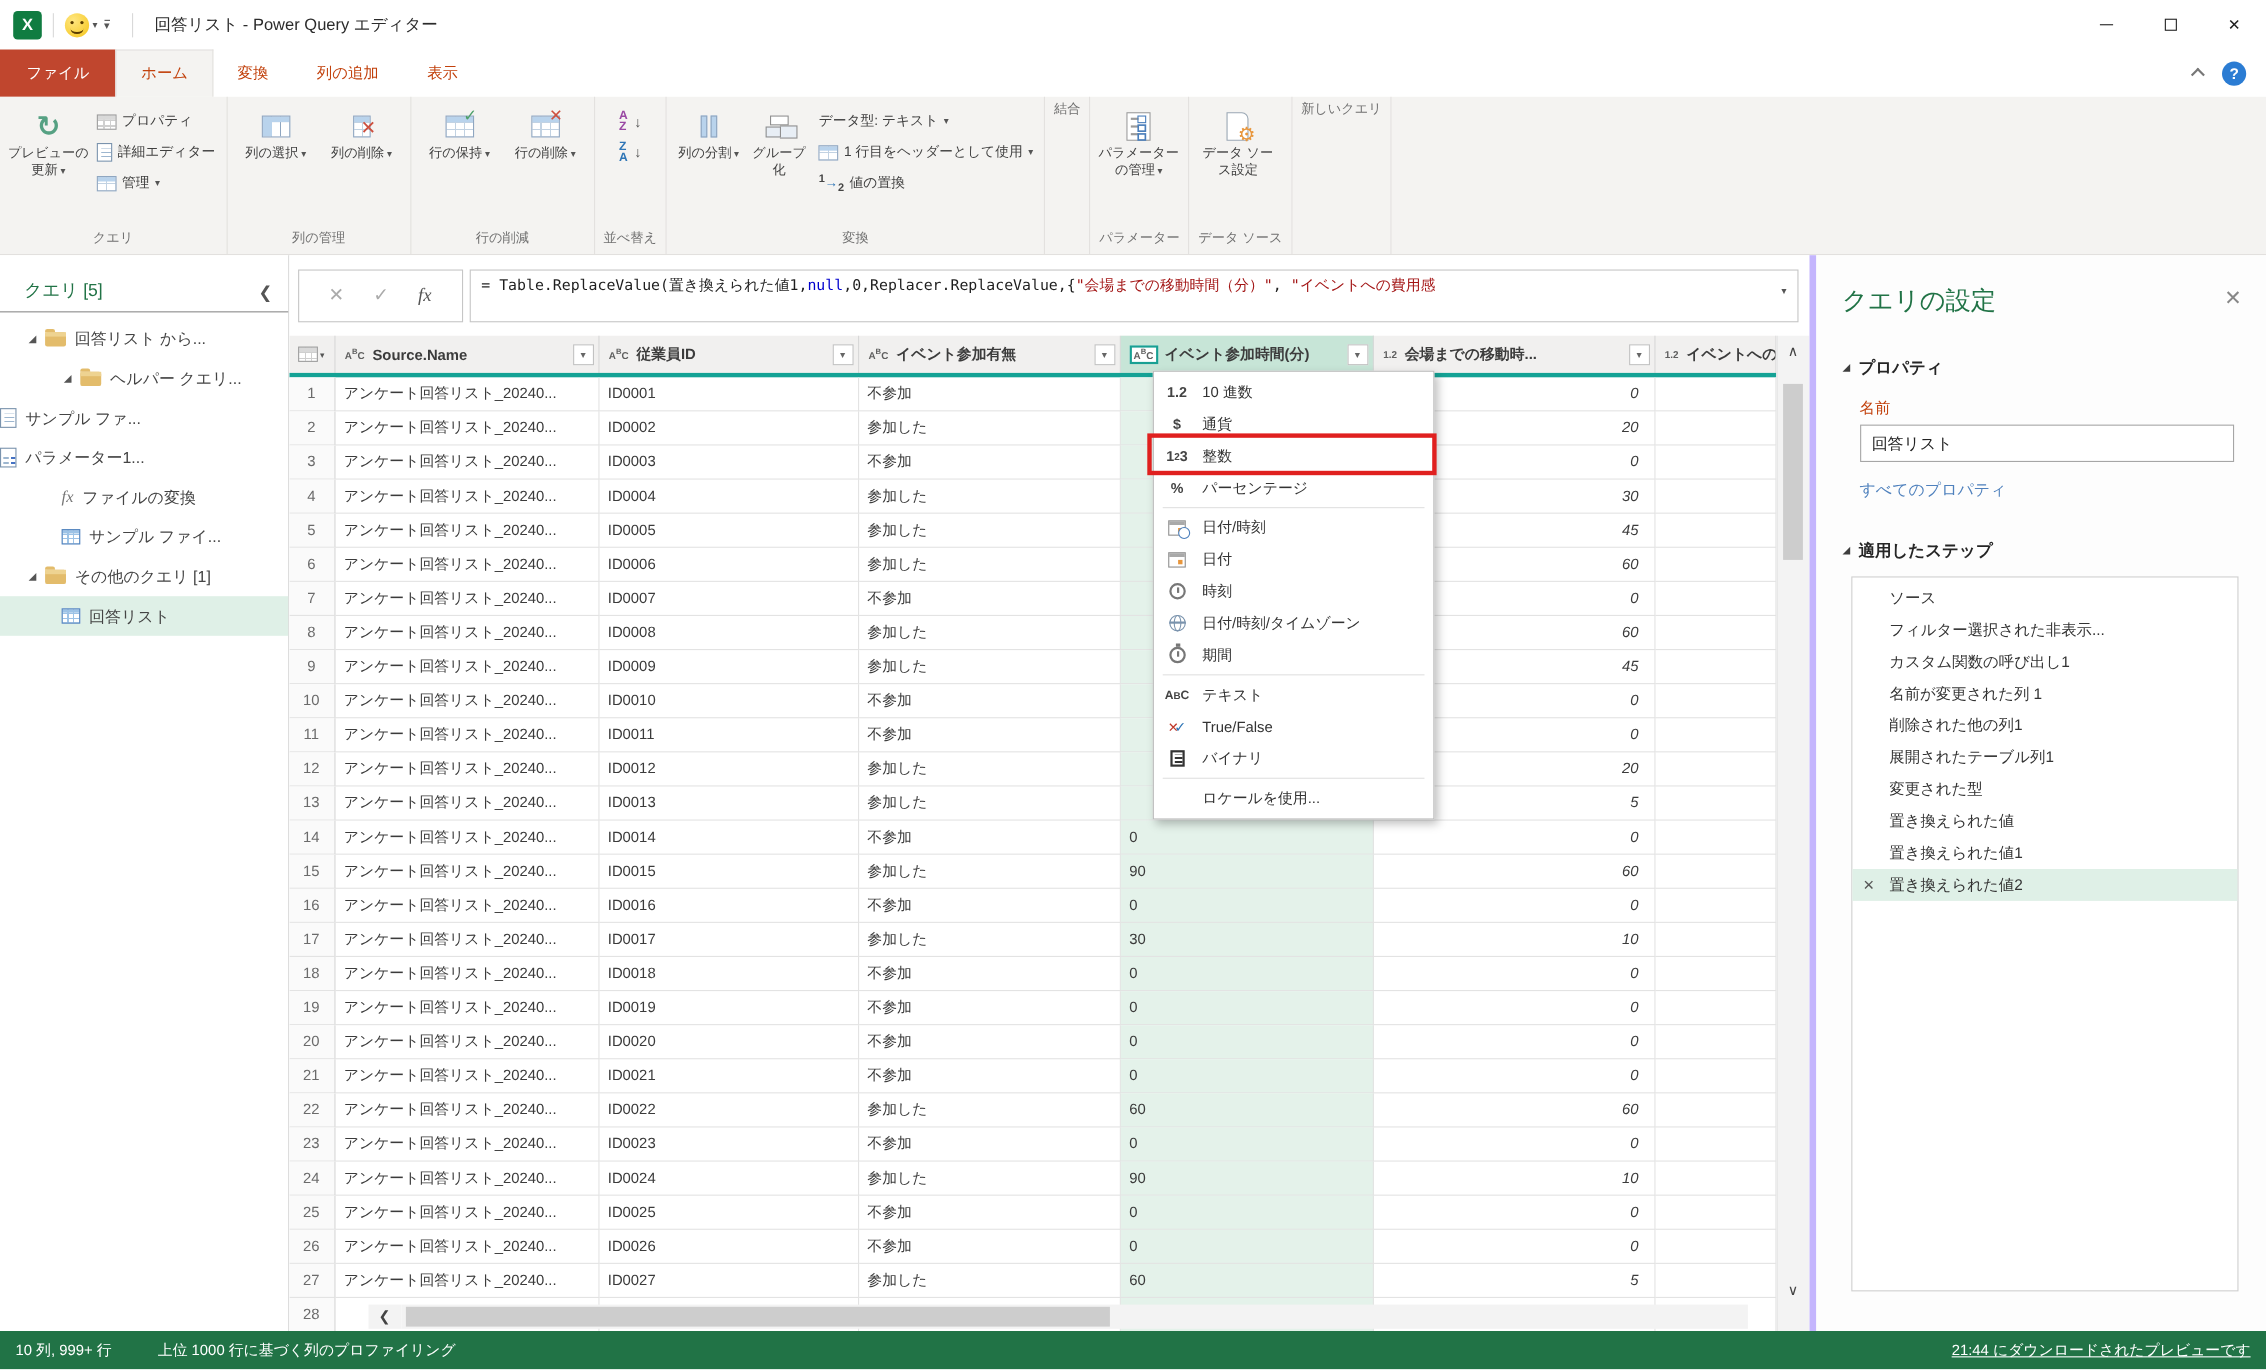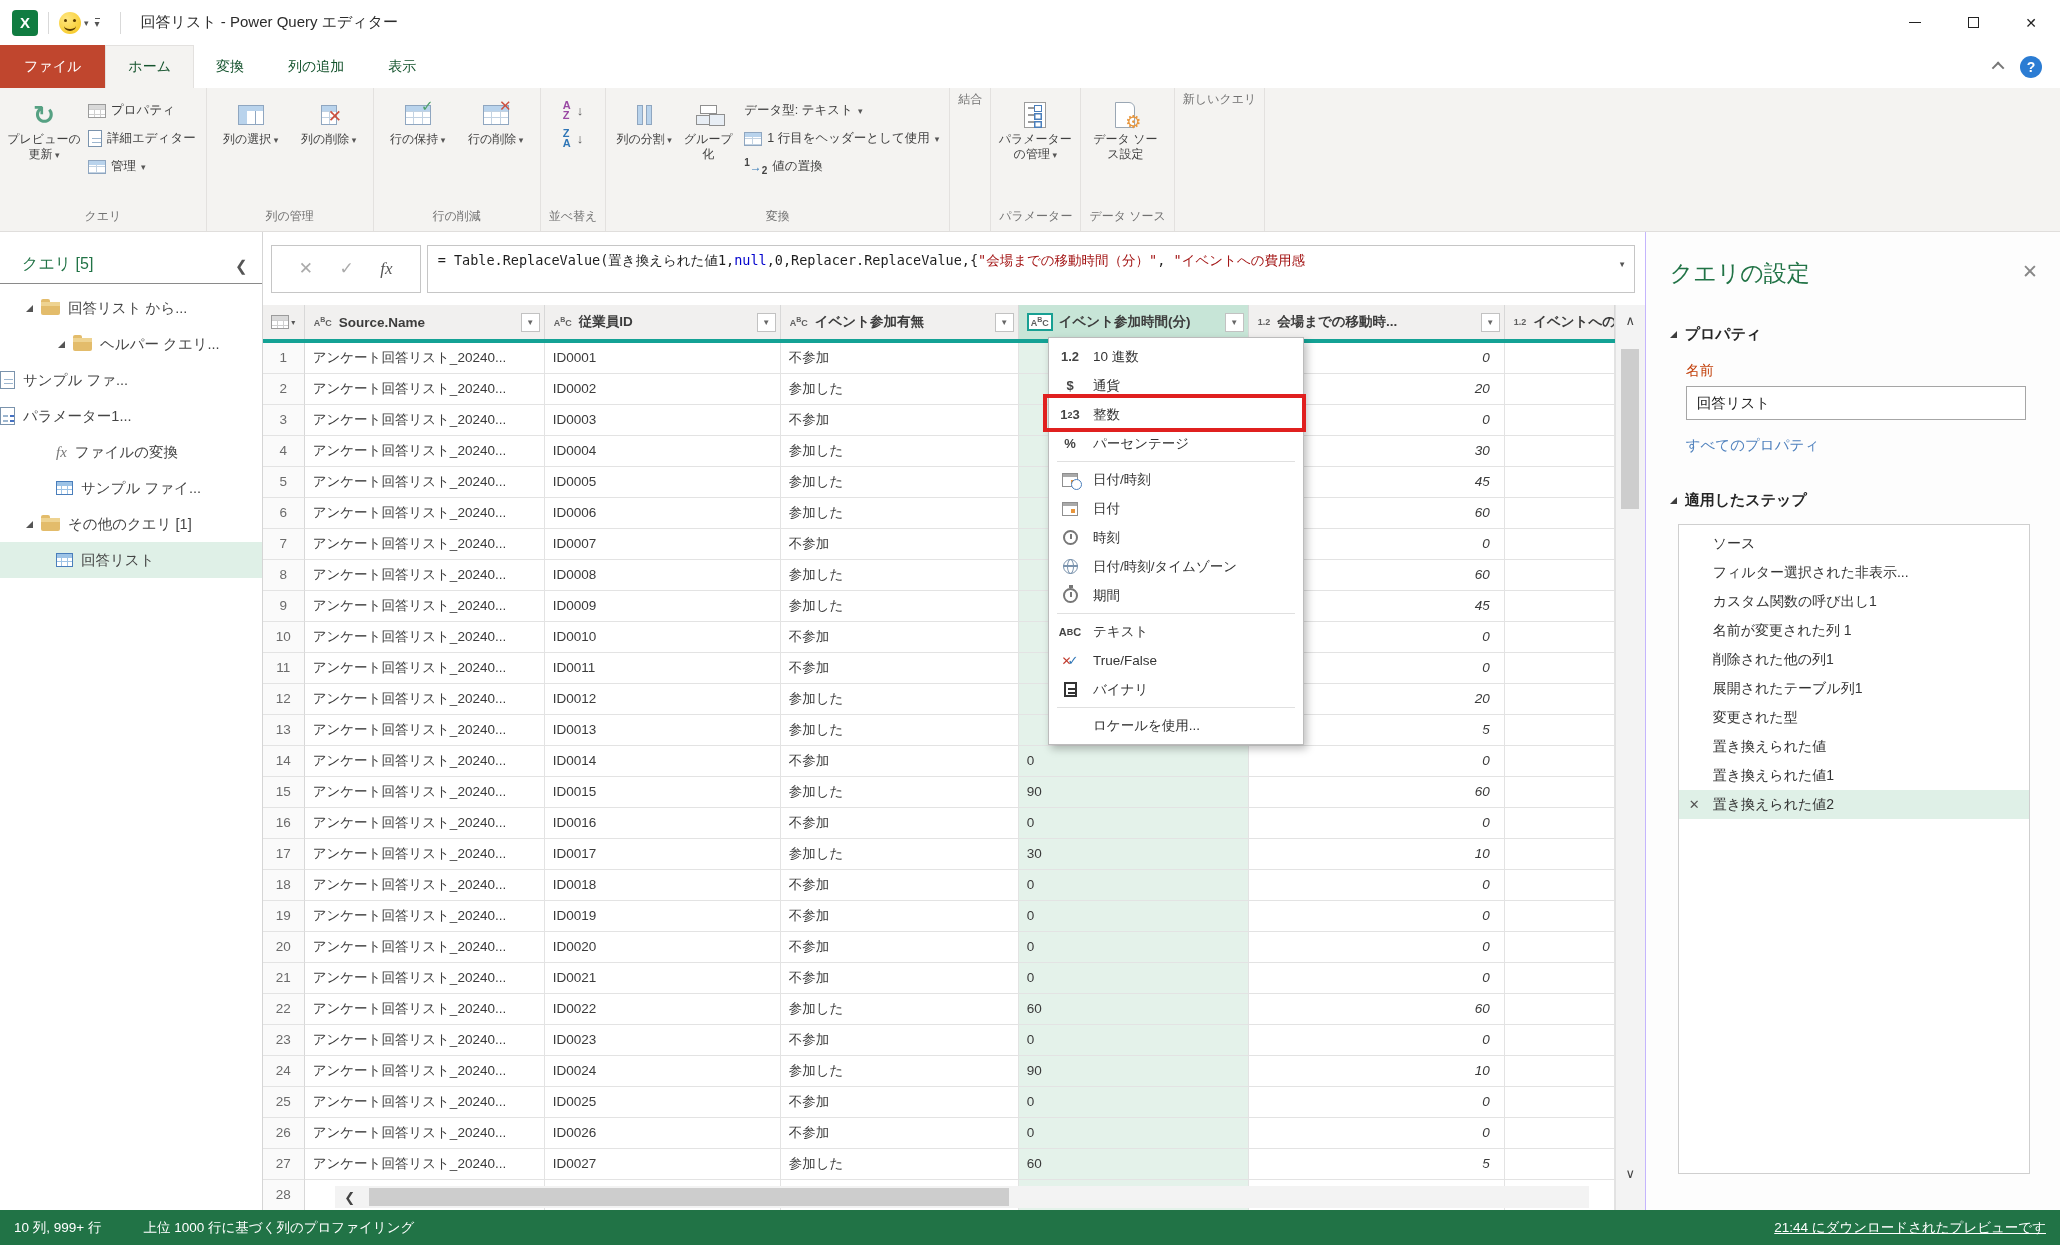--- a/index.html
+++ b/index.html
@@ -18,21 +18,21 @@
   .qat-dd { font-size:10px; color:#555; margin-right:10px; border-top:1.5px solid #555; padding-top:1px; line-height:8px; }
   .tb-title { font-size:15px; color:#2b2b2b; margin-left:10px; }
   .win-btns { margin-left:auto; display:flex; height:45px; }
   .win-btn { width:58px; height:45px; display:flex; align-items:center; justify-content:center; color:#222; font-size:14px; }
   .minimize-glyph { width:12px; height:1.5px; background:#222; display:block; }
   .maximize-glyph { width:11px; height:11px; border:1.5px solid #222; display:block; }
 
   
   .tabsrow { position:absolute; top:45px; left:0; right:0; height:43px; background:#fff; display:flex; align-items:stretch; }
   .tab-file { background:#c0462e; color:#fff; font-size:14px; padding:0 24px; display:flex; align-items:center; }
-  .tab { font-size:14px; color:#14532d; padding:0 22px; display:flex; align-items:center; }
+  .tab { font-size:14px; color:#c2410c; padding:0 22px; display:flex; align-items:center; }
   .tab.active { background:#f4f3f1; border:1px solid #e3e1df; border-bottom:none; }
   .tabs-right { margin-left:auto; display:flex; align-items:center; gap:16px; padding-right:18px; }
   .chev-up { width:9px; height:9px; border-left:2px solid #777; border-top:2px solid #777; transform:rotate(45deg) translateY(2px); }
   .help-circle { width:22px; height:22px; border-radius:50%; background:#2b7cd3; color:#fff; font-weight:bold; font-size:14px; display:flex; align-items:center; justify-content:center; }
 
   
   .ribbon { position:absolute; top:88px; left:0; right:0; height:144px; background:#f4f3f1; border-bottom:1px solid #e0dedc; display:flex; }
   .rgroup { display:flex; flex-direction:column; border-right:1px solid #e3e1df; }
   .rgroup-body { flex:1; display:flex; align-items:flex-start; padding:8px 6px 0 6px; gap:2px; }
   .rgroup-label { height:26px; text-align:center; font-size:12px; color:#717171; line-height:22px; white-space:nowrap; padding:0 8px; }
@@ -158,21 +158,21 @@
   .globeic { width:15px; height:15px; border:1.5px solid #7a93ad; border-radius:50%; position:relative; }
   .globeic::before { content:""; position:absolute; inset:-1px 3px; border:1.5px solid #7a93ad; border-radius:50%; }
   .globeic::after { content:""; position:absolute; left:-1px; right:-1px; top:5px; height:1.5px; background:#7a93ad; }
   .boolx { color:#c0392b; font-weight:bold; font-size:12px; margin-right:-4px; }
   .boolv { color:#2e75b6; font-weight:bold; font-size:13px; }
   .binic { width:13px; height:15px; border:2px solid #333; background:repeating-linear-gradient(to bottom,transparent 0 2px,#333 2px 4px) 2px 2px/7px 9px no-repeat #fff; }
 
   .red-box { position:absolute; left:1043px; top:394px; width:263px; height:38px; border:4px solid #e0201f; z-index:60; }
 
   
-  .panel { width:444px; border-left:1px solid #c4b5fd; background:#fdfdfd; padding:26px 22px 0 24px; position:relative; }
+  .panel { width:444px; border-left:6px solid #c4b5fd; background:#fdfdfd; padding:26px 22px 0 24px; position:relative; }
   .panel-title { color:#217346; font-size:23px; }
   .panel-close { position:absolute; right:22px; top:28px; color:#888; font-size:19px; }
   .p-sect { display:flex; align-items:center; gap:8px; margin-top:36px; font-weight:bold; font-size:15px; color:#262626; }
   .p-sect .tri { border-bottom-color:#3e3e3e; }
   .p-label { margin:18px 0 6px 16px; font-size:14px; color:#c2410c; }
   .p-input { width:340px; height:34px; margin-left:16px; border:1px solid #a6a6a6; background:#fff; font-size:14.5px; padding:0 10px; color:#222; font-family:inherit; }
   .p-link { margin:16px 0 0 16px; color:#4f81bd; font-size:14.5px; display:inline-block; }
   .steps-box { margin:14px 0 0 8px; width:352px; height:650px; border:1px solid #cfcfcf; background:#fff; padding-top:4px; }
   .step { height:29px; display:flex; align-items:center; font-size:14px; color:#333; padding:0 8px 0 10px; }
   .step .sdel { width:24px; color:#555; font-size:13px; visibility:hidden; flex:none; }

